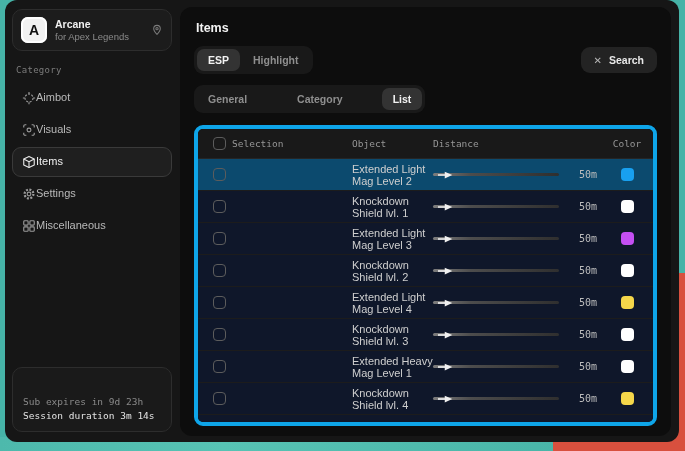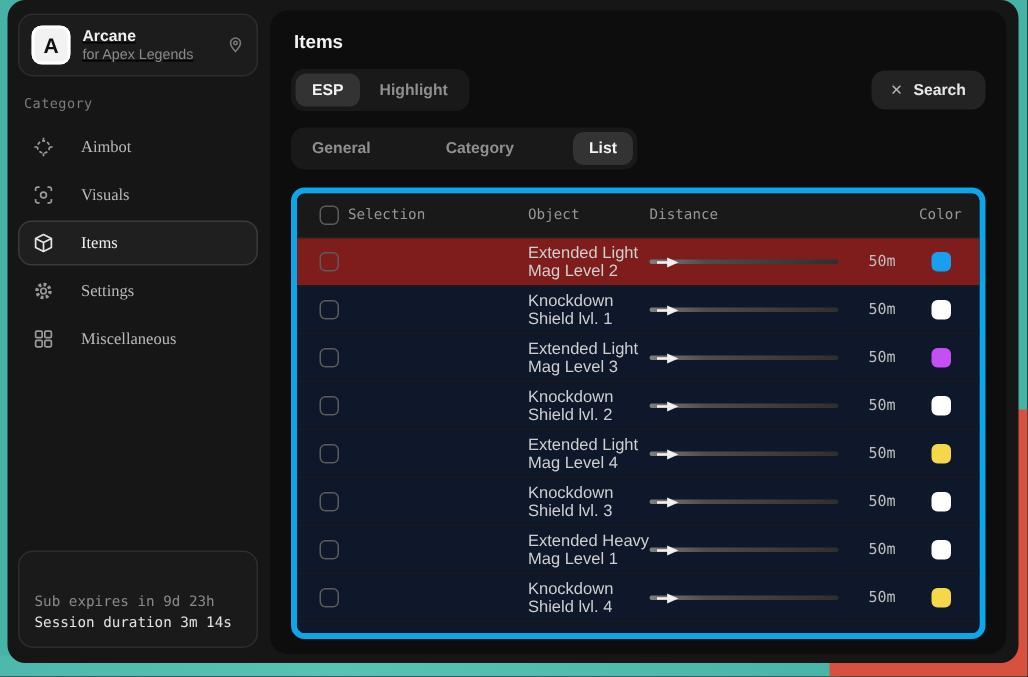--- a/index.html
+++ b/index.html
@@ -25,32 +25,32 @@
   .sb-header {
     display:flex; align-items:center; gap:8px;
     border:1px solid #2d2d2d; background:#1c1c1c; border-radius:10px;
     padding:7px 8px; margin-bottom:12px;
   }
   .logo {
     width:26px; height:26px; background:#f2f2f2; border-radius:7px;
     display:flex; align-items:center; justify-content:center;
     color:#111; font-weight:bold; font-size:14px; box-shadow:inset 0 0 0 2px #fff;
   }
-  .sb-header .titles { flex:1; line-height:1.25;text-decoration:underline; }
+  .sb-header .titles { flex:1; line-height:1.25; }
   .app-name { color:#f0f0f0; font-size:10.5px; font-weight:bold; }
   .app-sub { color:#8b8b8b; font-size:9.5px; }
   .pin { color:#7a7a7a; display:flex; }
   .category-label {
     font-family:"DejaVu Sans Mono",monospace; color:#7c7c7c; font-size:9px;
     margin:2px 4px 8px 4px; letter-spacing:.3px;
   }
   .nav-item {
-    display:flex; align-items:center; gap:18px; padding:7px 9px; margin-bottom:2px;
+    display:flex; align-items:flex-start; gap:0; padding:7px 9px; margin-bottom:2px;
     border:1px solid transparent; border-radius:9px;
-    color:#b9b9b9; font-size:11px; cursor:pointer;font-family:Liberation Serif, serif;
+    color:#b9b9b9; font-size:11px; cursor:pointer;
   }
   .nav-item .ic { display:flex; color:#9a9a9a; }
   .nav-item.selected { background:#1f1f1f; border-color:#3a3a3a; color:#efefef; }
   .nav-item.selected .ic { color:#e6e6e6; }
   .sb-spacer { flex:1; }
   .session-box {
     border:1px solid #2d2d2d; background:#1a1a1a; border-radius:10px;
     padding:7px 10px; font-family:"DejaVu Sans Mono",monospace; line-height:1.55;
   }
   .session-line1 { color:#8a8a8a; font-size:9.5px;margin-top:20px; }
@@ -88,21 +88,21 @@
   .trow {
     display:grid; grid-template-columns:34px 120px 1fr 168px 52px;
     align-items:center; min-height:32px;
   }
   .trow.head {
     min-height:30px; background:#191919; border-bottom:1px solid #252525;
     font-family:"DejaVu Sans Mono",monospace; font-size:9.5px; color:#969696;
   }
   .trow.body-row { border-bottom:1px solid #1c1c1c; background:#0f172a; }
   .trow.body-row:last-child { border-bottom:none; }
-  .trow.body-row.hl { background:#7f1d1d; }
+  .trow.body-row.hl { background:#0c4a6e; }
   .cb-cell { display:flex; justify-content:flex-end; padding-right:6px; }
   .checkbox {
     width:13px; height:13px; border:1.5px solid #5c5c5c; border-radius:4px;
     background:transparent; cursor:pointer;
   }
   .obj-cell { color:#cfcfcf; font-size:11px; }
   .dist-cell { display:flex; align-items:center; gap:10px; padding-right:4px; }
   .slider { position:relative; flex:1; height:12px; display:flex; align-items:center; cursor:pointer; }
   .slider .track {
     width:100%; height:3px; border-radius:2px;

